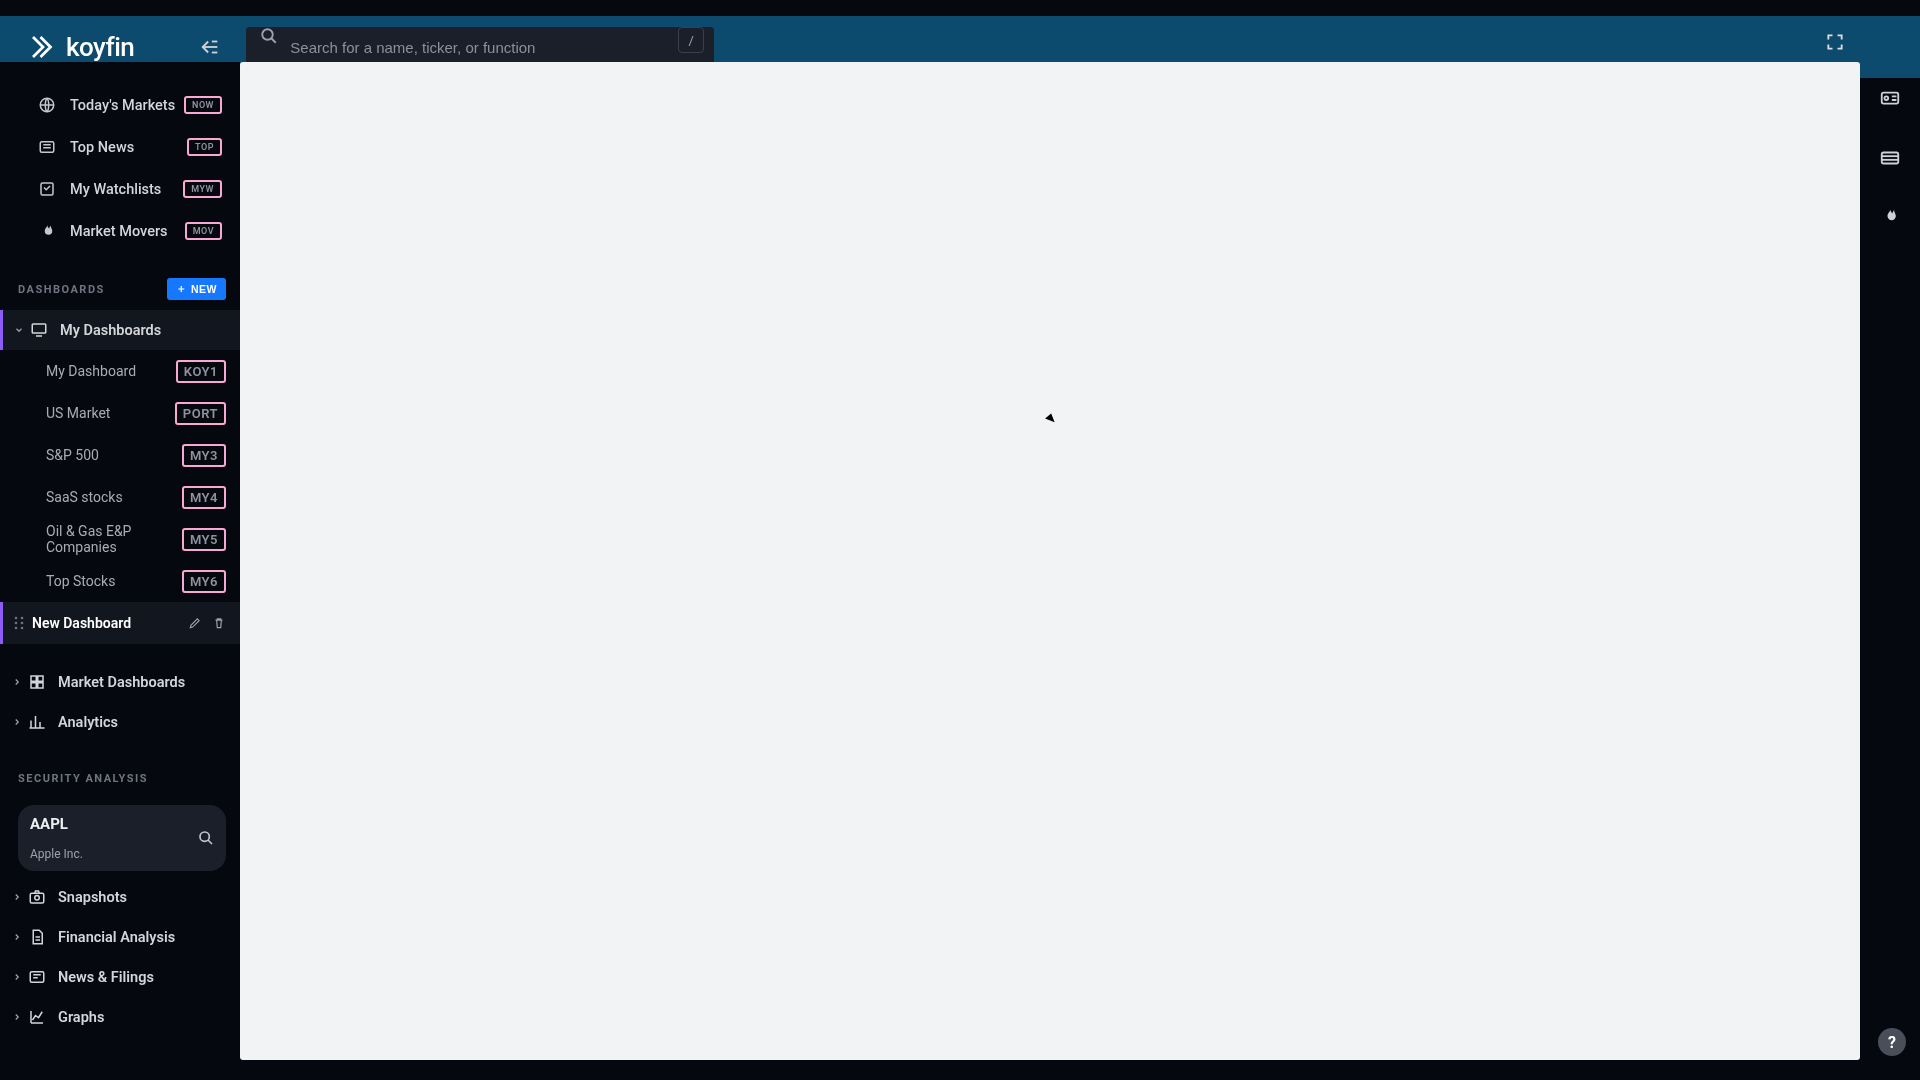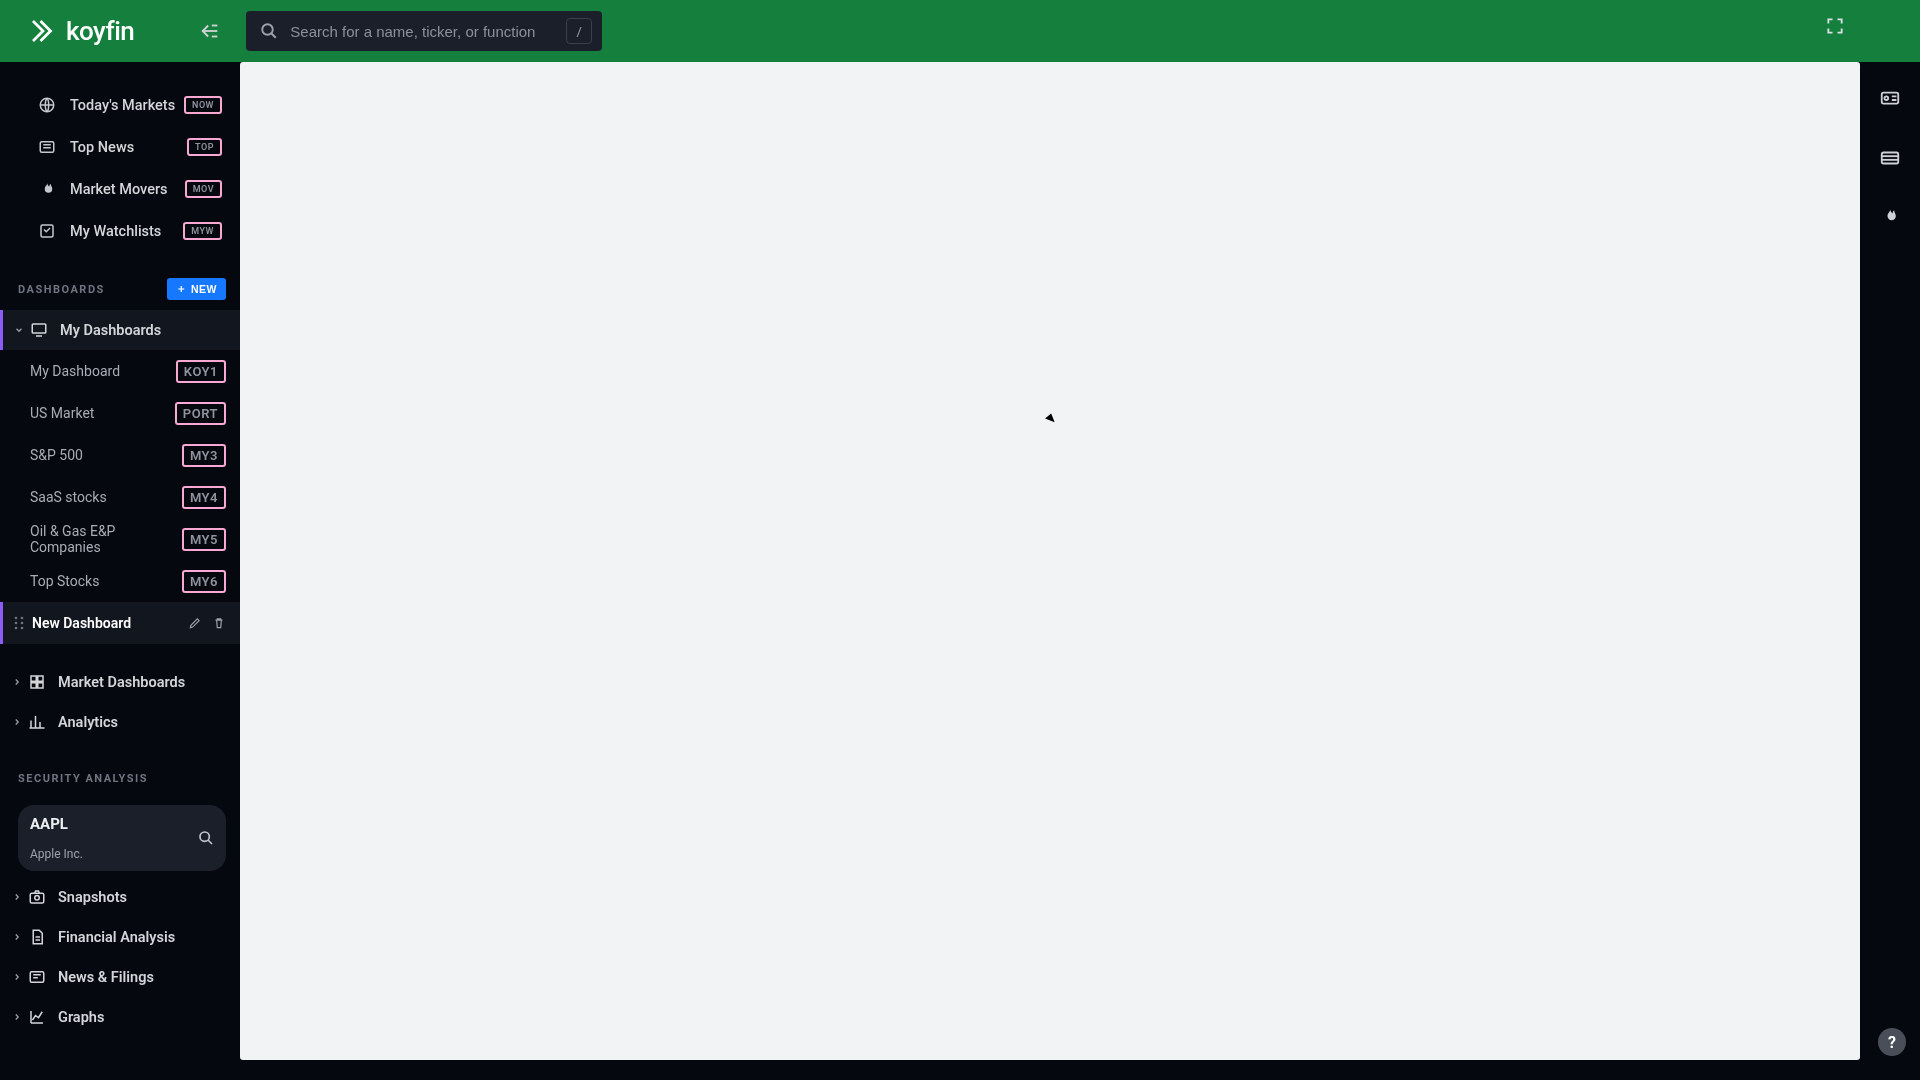--- a/index.html
+++ b/index.html
@@ -9,52 +9,51 @@
   color: #e8e9eb;
   width: 1920px;
   height: 1080px;
   overflow: hidden;
   position: relative;
 }
 
 
 .topbar {
   position: absolute;
-  top: 0; left: 0; right: 0;
+  top: 16px; left: 0; right: 0;
   height: 62px;
   display: flex;
   align-items: center;
   padding: 0 22px 0 28px;
-  background: #15803d;
+  background: #0c4a6e;
 }
 .logo {
   display: flex;
   align-items: center;
   gap: 8px;
   font-size: 26px;
   font-weight: 500;
   letter-spacing: -0.5px;
   color: #fff;
 }
 .logo-glyph { display:inline-flex; align-items:center; }
 .collapse-btn {
   margin-left: 60px;
   width: 32px; height: 32px;
   display:flex; align-items:center; justify-content:center;
   color:#cfd1d5;
   cursor:pointer;
 }
 .search-wrap {
   margin-left: 20px;
-  width: 356px;
+  width: 468px;
   height: 40px;
   background: #1b1f2a;
   border-radius: 4px;
   display:flex;
-  align-items:center;
   padding: 0 10px 0 14px;
 }
 .search-wrap .sicon { color:#9da1aa; margin-right:12px; }
 .search-wrap input {
   flex:1;
   background:transparent;
   border:none;
   outline:none;
   color:#e8e9eb;
   font-size:15px;
@@ -153,21 +152,21 @@
   align-items:center;
   padding: 0 14px 0 10px;
   height:40px;
   cursor:pointer;
   font-size:14.5px;
   color:#d3d5d9;
 }
 .tree-row .caret { width:14px; display:flex; align-items:center; justify-content:center; color:#9da1aa; margin-right:2px;}
 .tree-row .nicon { width:22px; display:flex; align-items:center; justify-content:center; margin-right:10px; }
 .tree-row .label { flex:1; font-weight:600; }
-.tree-row.child { padding-left:30px; height:42px; }
+.tree-row.child { padding-left:46px; height:42px; }
 .tree-row.child .label { font-weight:400; color:#a9acb4; font-size:14px;}
 .tree-row.child .badge { font-size:13px; }
 .tree-row.active {
   background:#12161f;
   border-left:3px solid #8b5cf6;
   padding-left:9px;
 }
 .tree-row.active-child .label { color:#fff; font-weight:600; }
 .tree-row .drag { width:14px; display:flex; align-items:center; color:#6f7480; margin-right:4px;}
 .row-actions { display:flex; gap:10px; color:#9da1aa; }
@@ -317,37 +316,37 @@
           <line x1="7" y1="9" x2="17" y2="9"></line>
           <line x1="7" y1="13" x2="17" y2="13"></line>
         </svg>
     </span>
     <span class="label">Top News</span>
     <span class="badge">TOP</span>
   </div>
 
   <div class="nav-row">
     <span class="nicon">
-      <svg width="18" height="18" viewBox="0 0 24 24" fill="currentColor">
-          <path d="M12 3c1 4-3 5-3 9a5 5 0 0010 0c0-3-2-4-2-7-2 2-2 3-2 4-1-1-3-3-3-6z"></path>
-        </svg>
-    </span>
-    <span class="label">Market Movers</span>
-    <span class="badge">MOV</span>
-  </div>
-
-  <div class="nav-row">
-    <span class="nicon">
       <svg width="18" height="18" viewBox="0 0 24 24" fill="none" stroke="currentColor" stroke-width="2">
           <rect x="4" y="4" width="16" height="16" rx="2"></rect>
           <path d="M8 10l3 3 5-5"></path>
         </svg>
     </span>
     <span class="label">My Watchlists</span>
     <span class="badge">MYW</span>
+  </div>
+
+  <div class="nav-row">
+    <span class="nicon">
+      <svg width="18" height="18" viewBox="0 0 24 24" fill="currentColor">
+          <path d="M12 3c1 4-3 5-3 9a5 5 0 0010 0c0-3-2-4-2-7-2 2-2 3-2 4-1-1-3-3-3-6z"></path>
+        </svg>
+    </span>
+    <span class="label">Market Movers</span>
+    <span class="badge">MOV</span>
   </div>
 
   <div class="section-header">
     <span class="title">DASHBOARDS</span>
     <button class="new-btn">
       <span>＋</span>
       <span>NEW</span>
     </button>
   </div>
 

